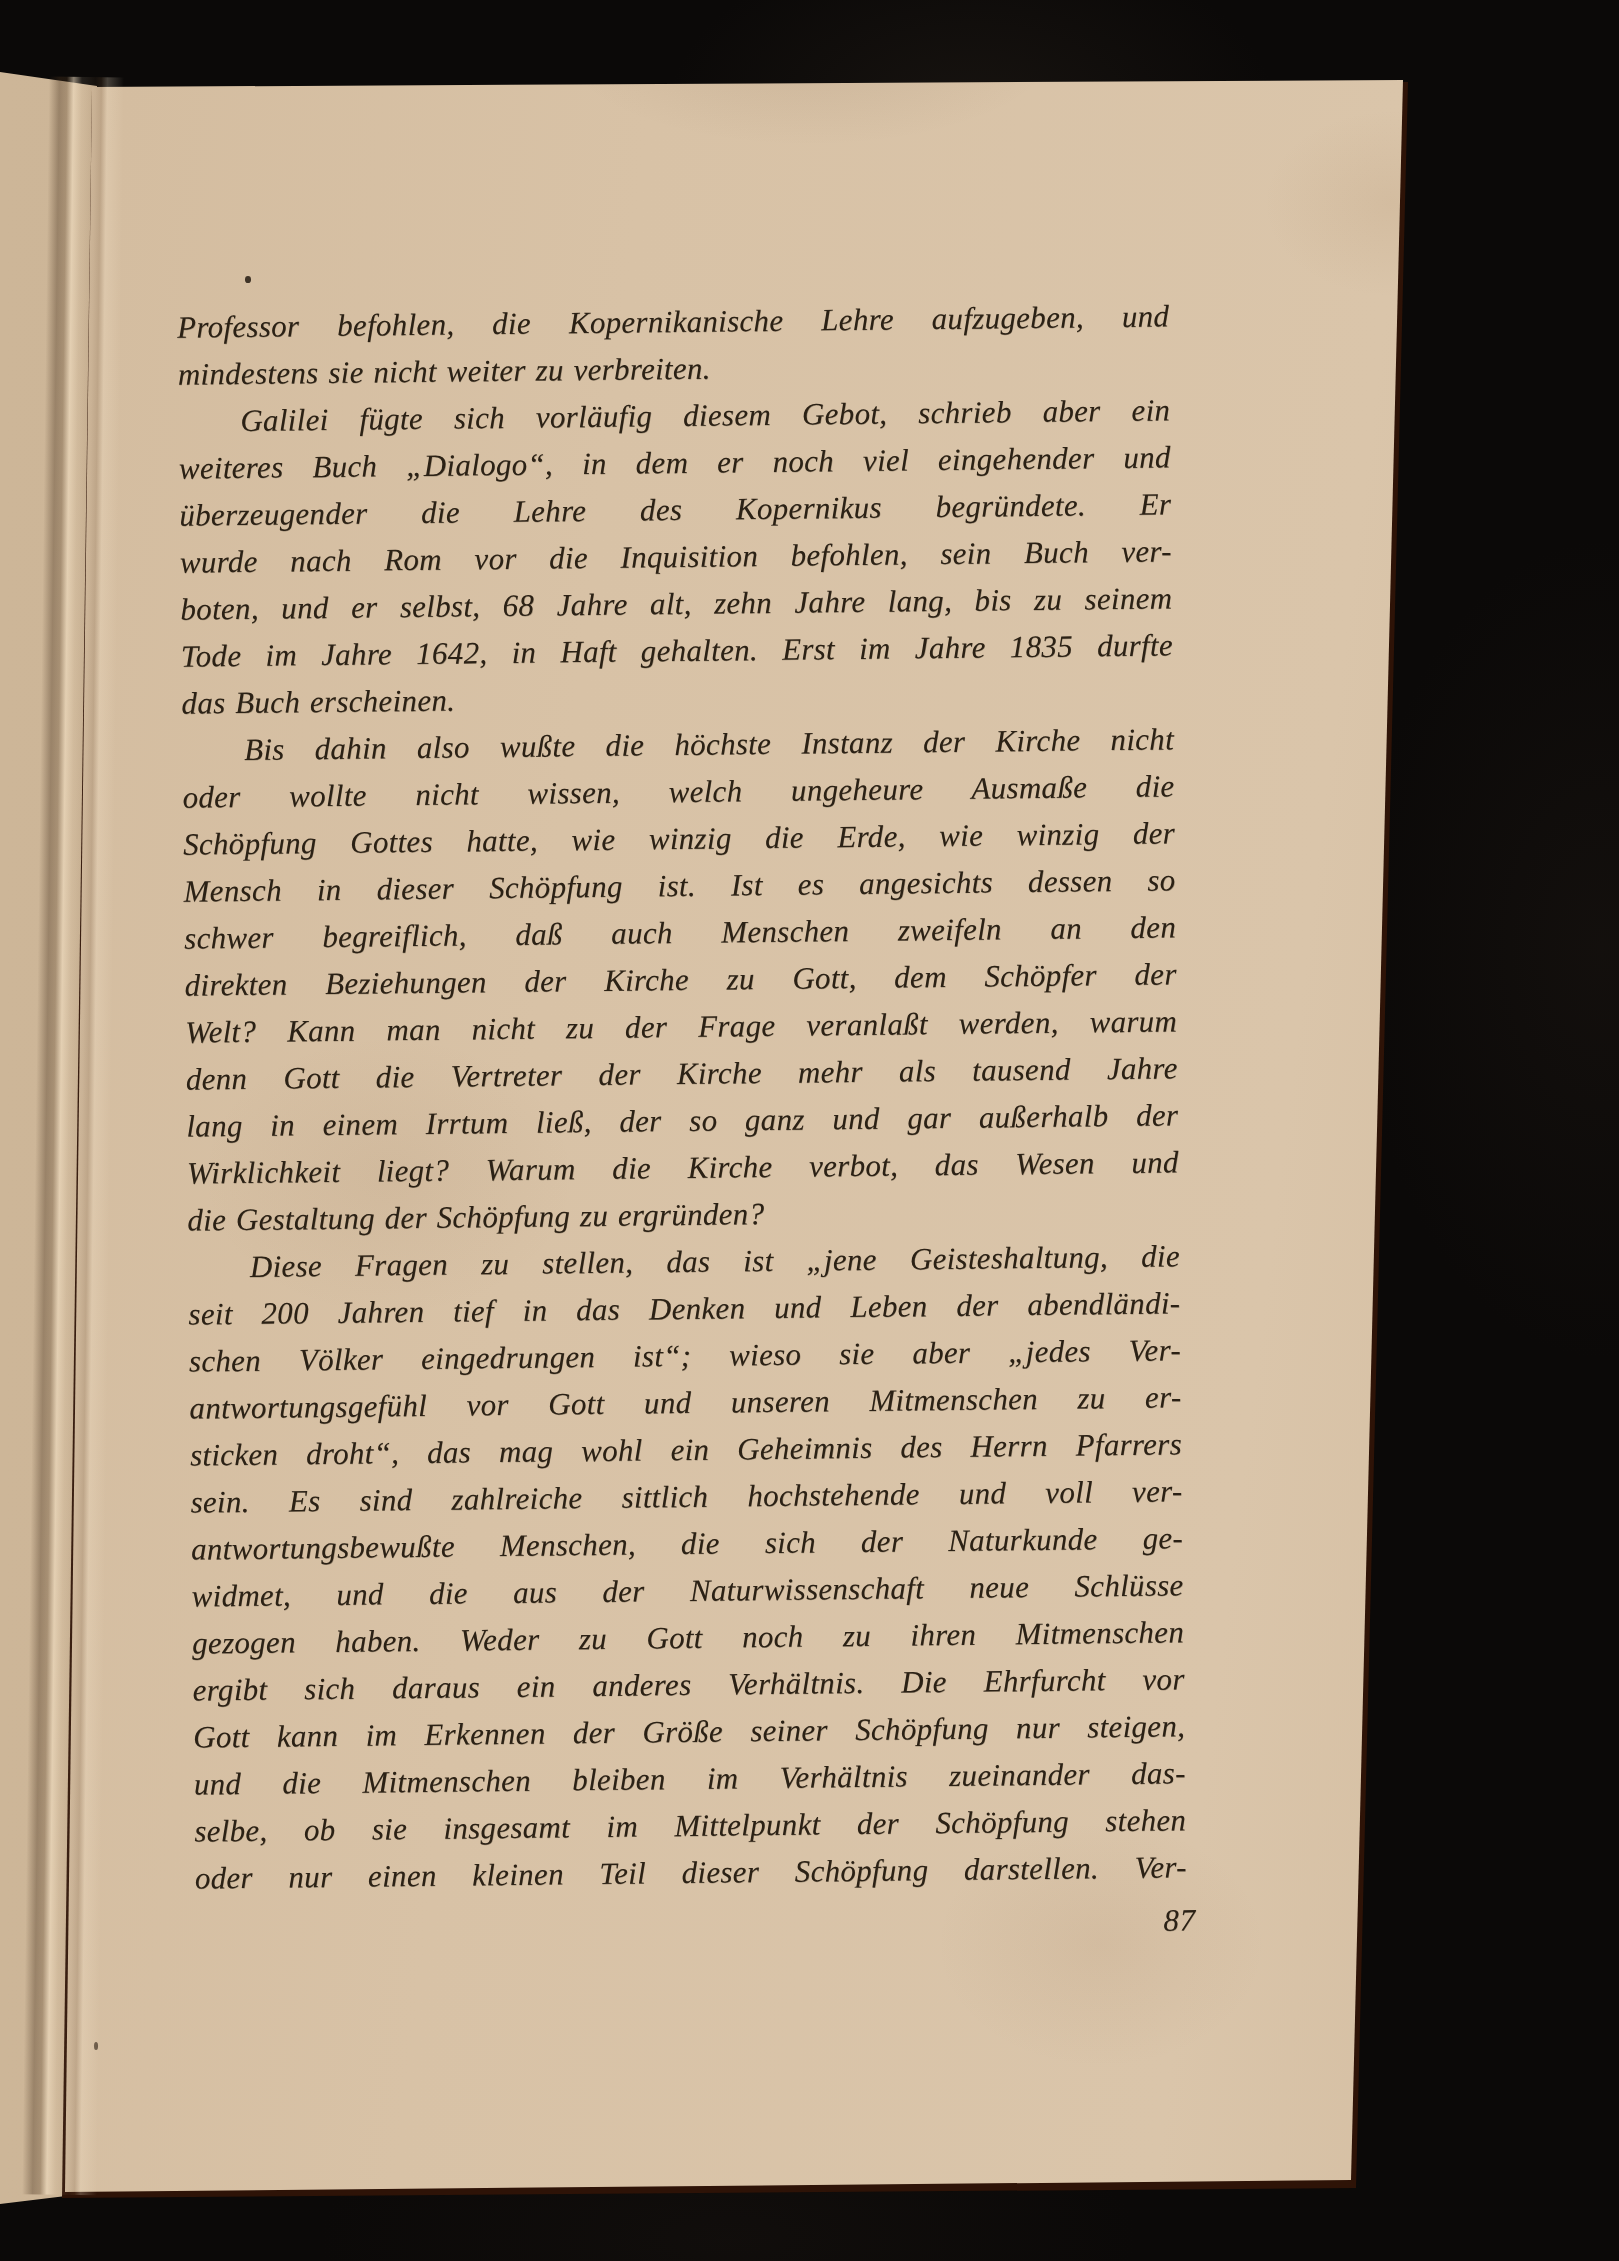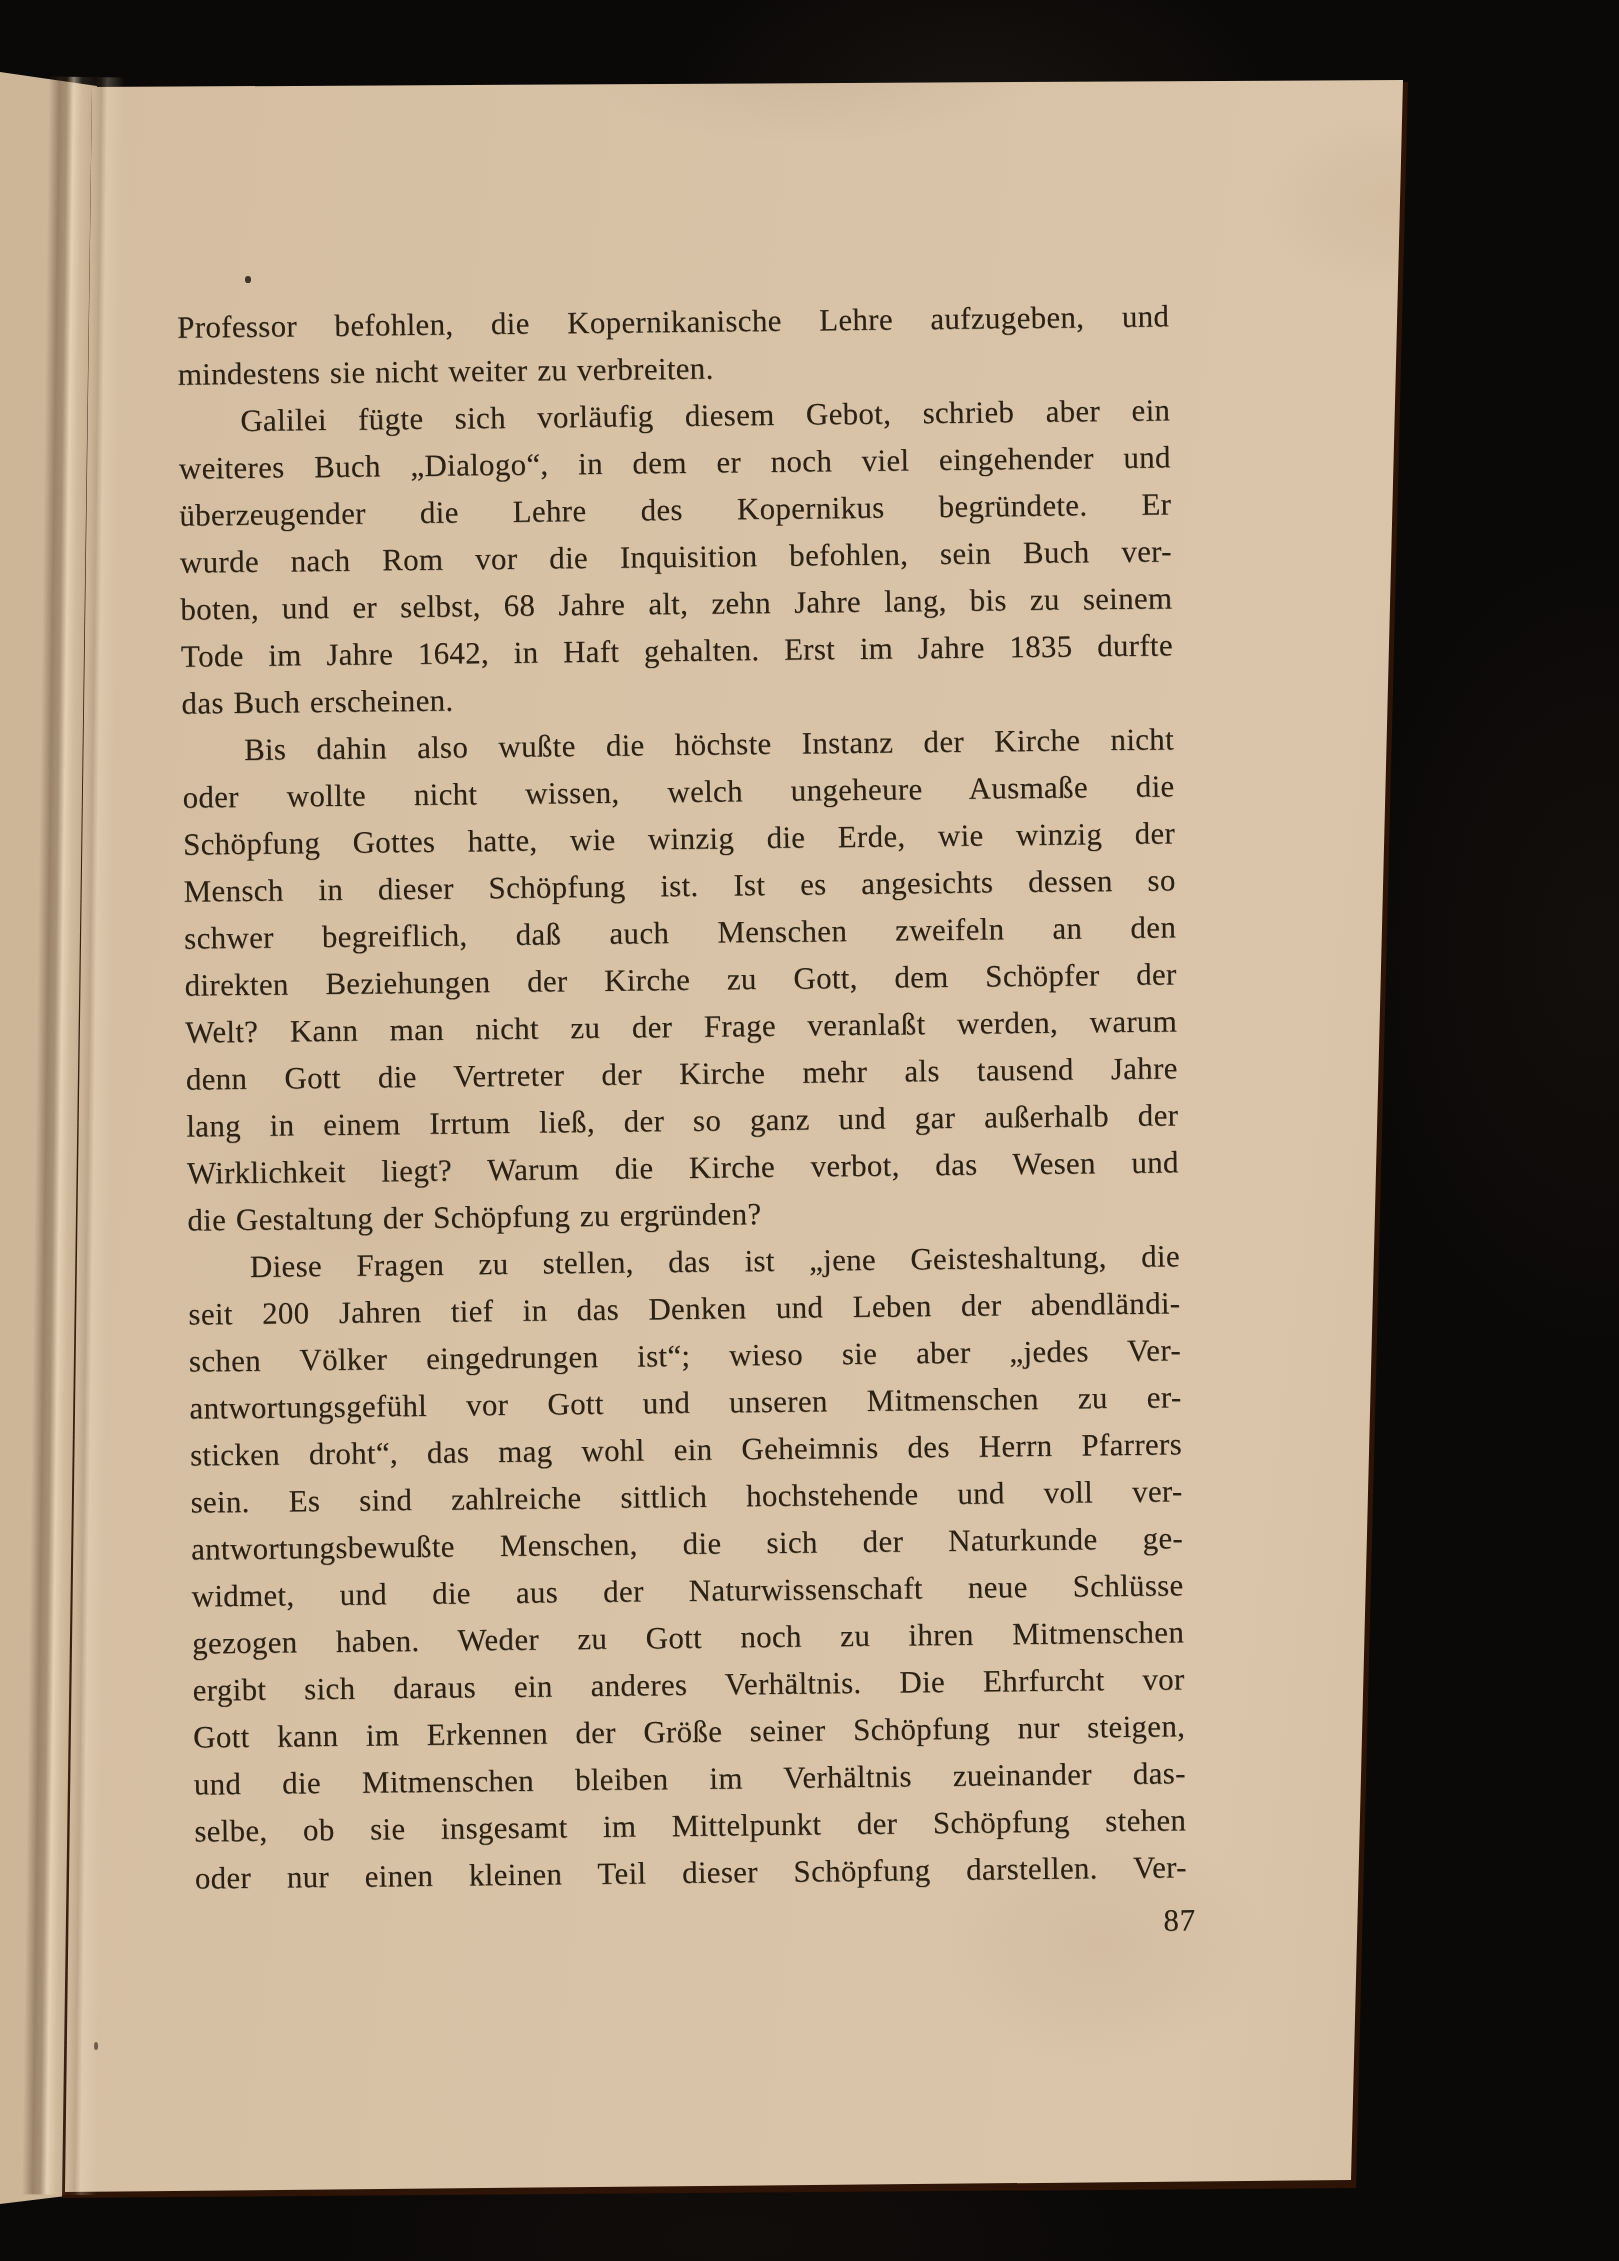--- a/index.html
+++ b/index.html
@@ -45,20 +45,21 @@
     position: absolute;
     inset: 0;
     clip-path: polygon(92px 87px, 1403px 80px, 1351px 2180px, 65px 2192px);
     background:
       radial-gradient(184px 134px at 86% 9%, rgba(150,110,70,0.10), transparent 70%),
       radial-gradient(268px 201px at 24% 52%, rgba(125,88,56,0.07), transparent 70%),
       radial-gradient(235px 176px at 68% 86%, rgba(140,100,65,0.09), transparent 70%),
       radial-gradient(335px 134px at 50% 2%, rgba(90,62,38,0.10), transparent 75%),
       linear-gradient(97deg, #c9b193 0%, #d4bda0 7%, #d8c2a6 35%, #dac5aa 75%, #d2bb9e 100%);
     z-index: 2;
+    font-style: italic;
   }
   
   .gutter-shade {
     position: absolute;
     left: 49px;
     top: 77px;
     width: 75px;
     height: 2118px;
     transform: rotate(0.73deg);
     transform-origin: 50% 0;

